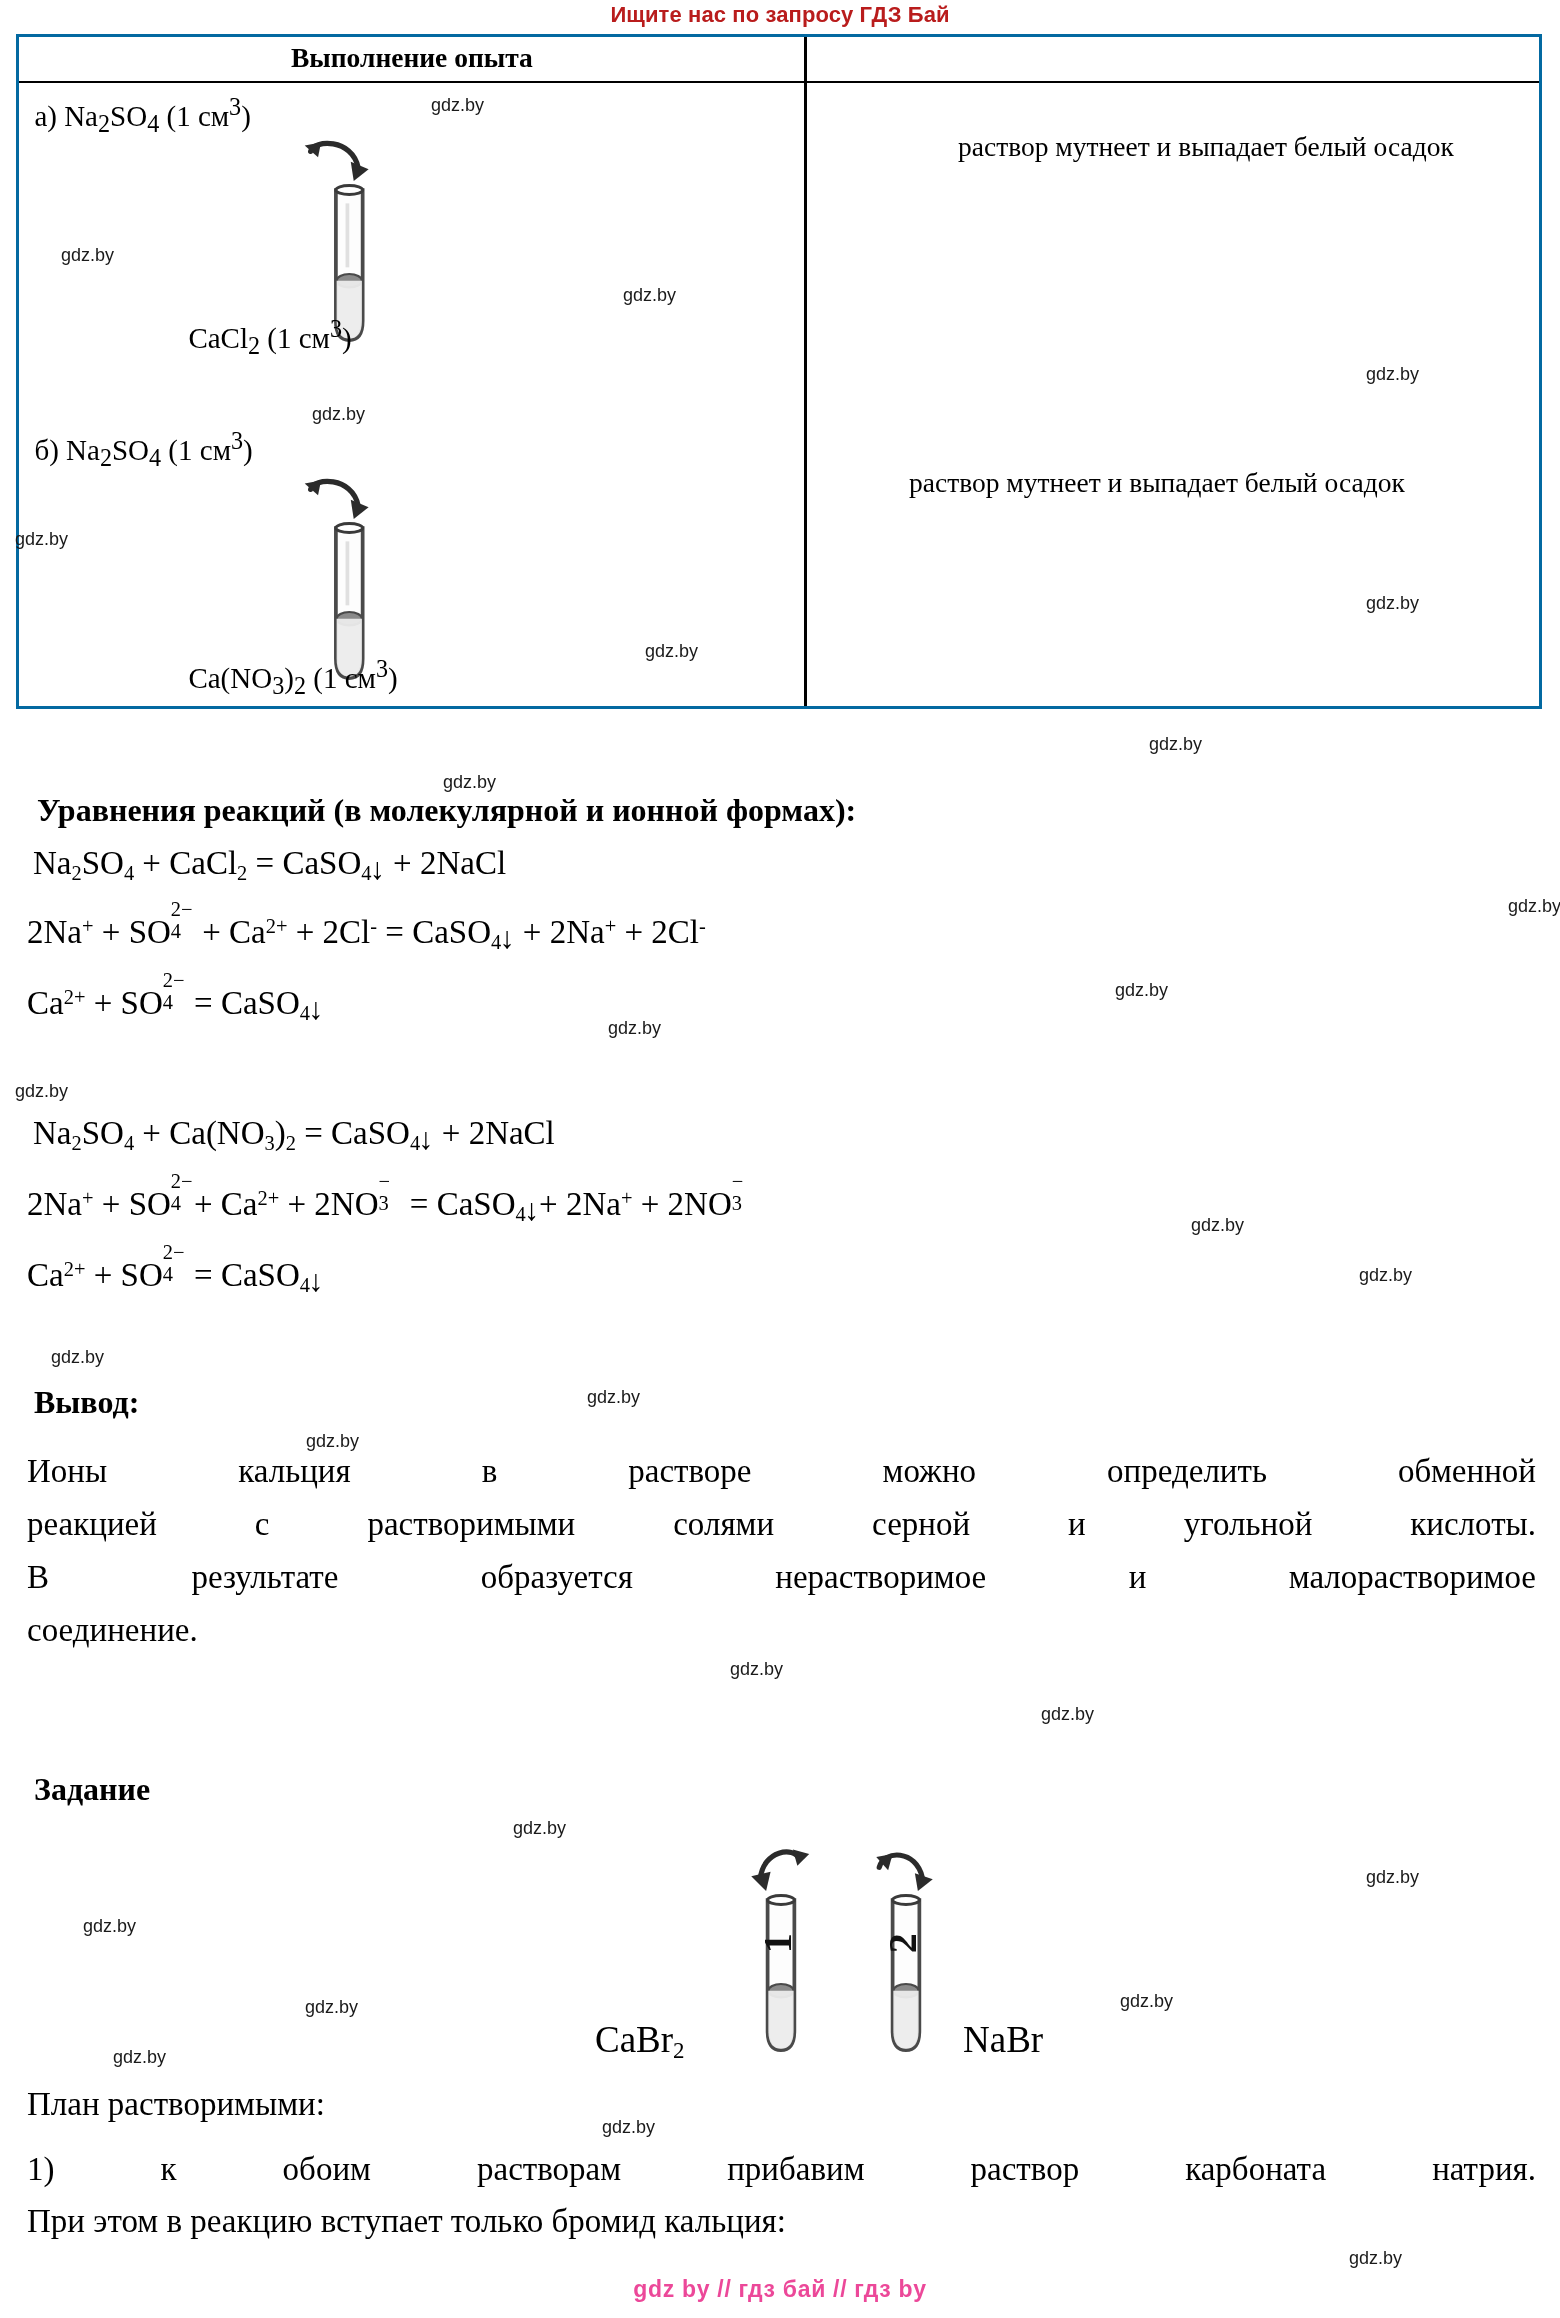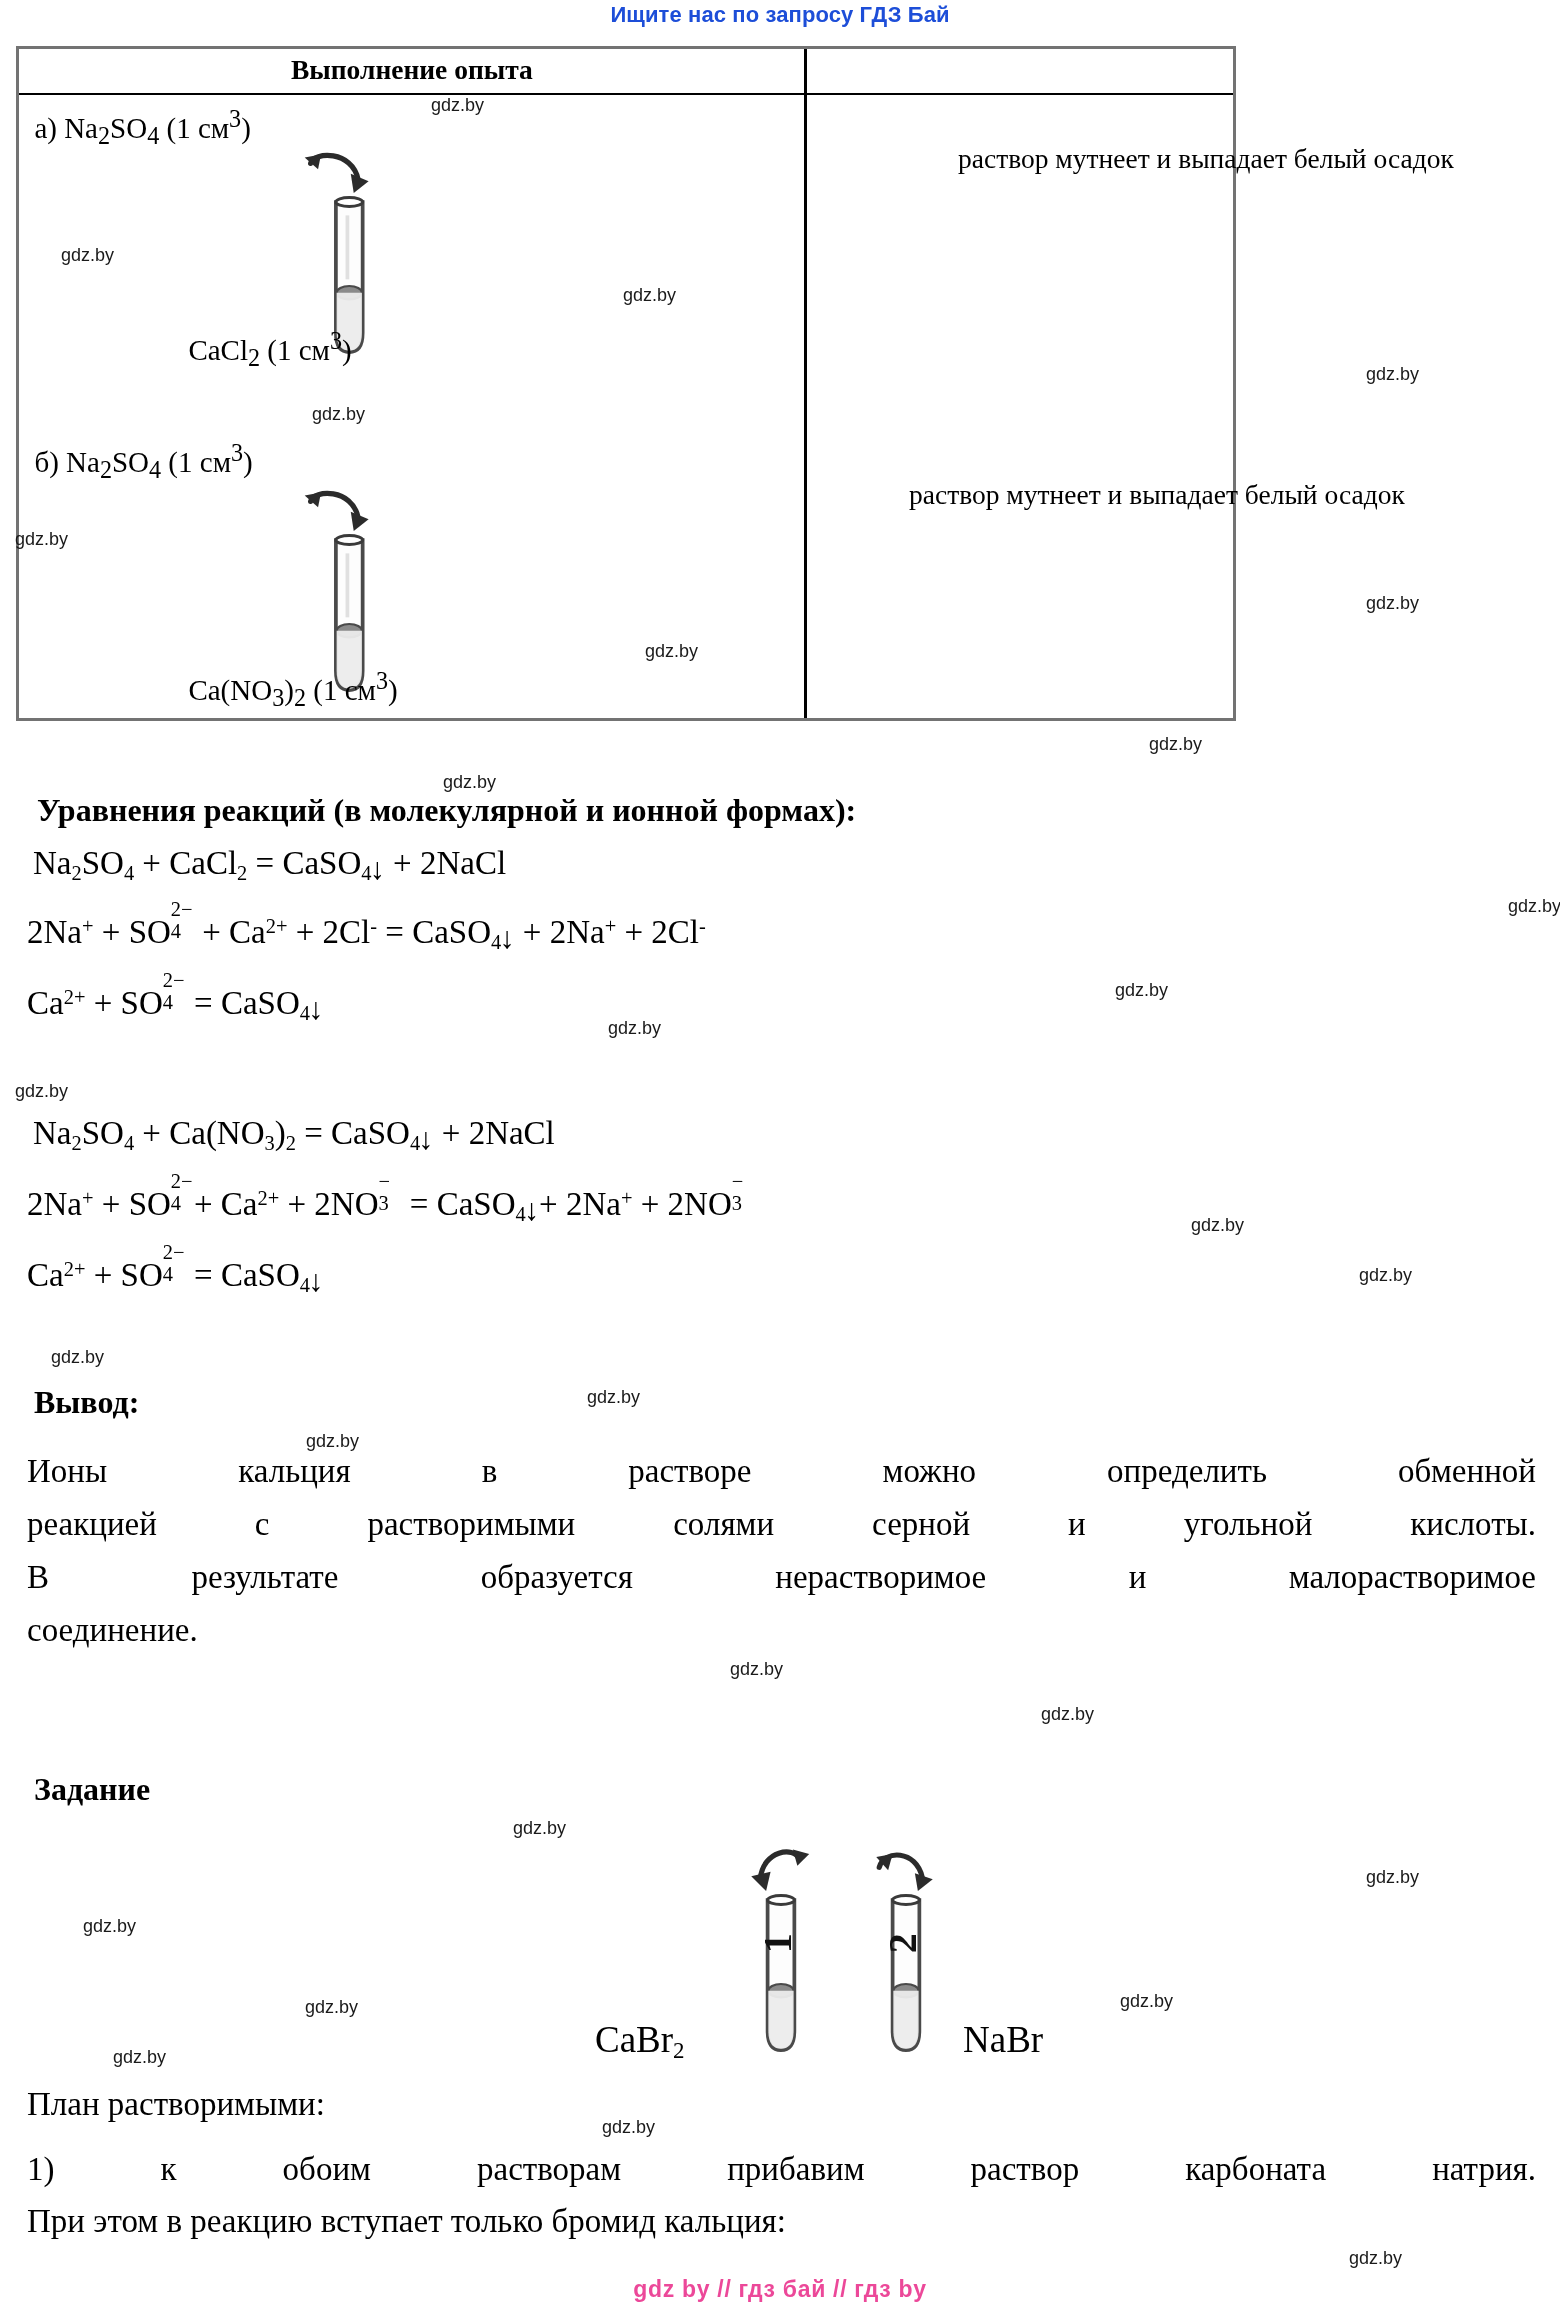--- a/index.html
+++ b/index.html
@@ -15,30 +15,30 @@
   }
 
   
   .promo-header{
     position:absolute;
     top:1.5px; left:0; width:1560px;
     text-align:center;
     font-family:"Liberation Sans", sans-serif;
     font-size:22px;
     font-weight:600;
-    color:#1d4ed8;
+    color:#b91c1c;
     letter-spacing:0.1px;
   }
 
   
   .lab-table{
     position:absolute;
-    left:16.4px; top:46px;
-    width:1220px; height:675px;
-    border:3px solid #737373;
+    left:16.4px; top:34px;
+    width:1526px; height:675px;
+    border:3px solid #0369a1;
     box-sizing:border-box;
   }
   .lab-table .vdiv{
     position:absolute;
     left:785px; top:0; bottom:0;
     width:3px; background:#000;
   }
   .lab-table .hdiv{
     position:absolute;
     left:0; right:0; top:44px;

